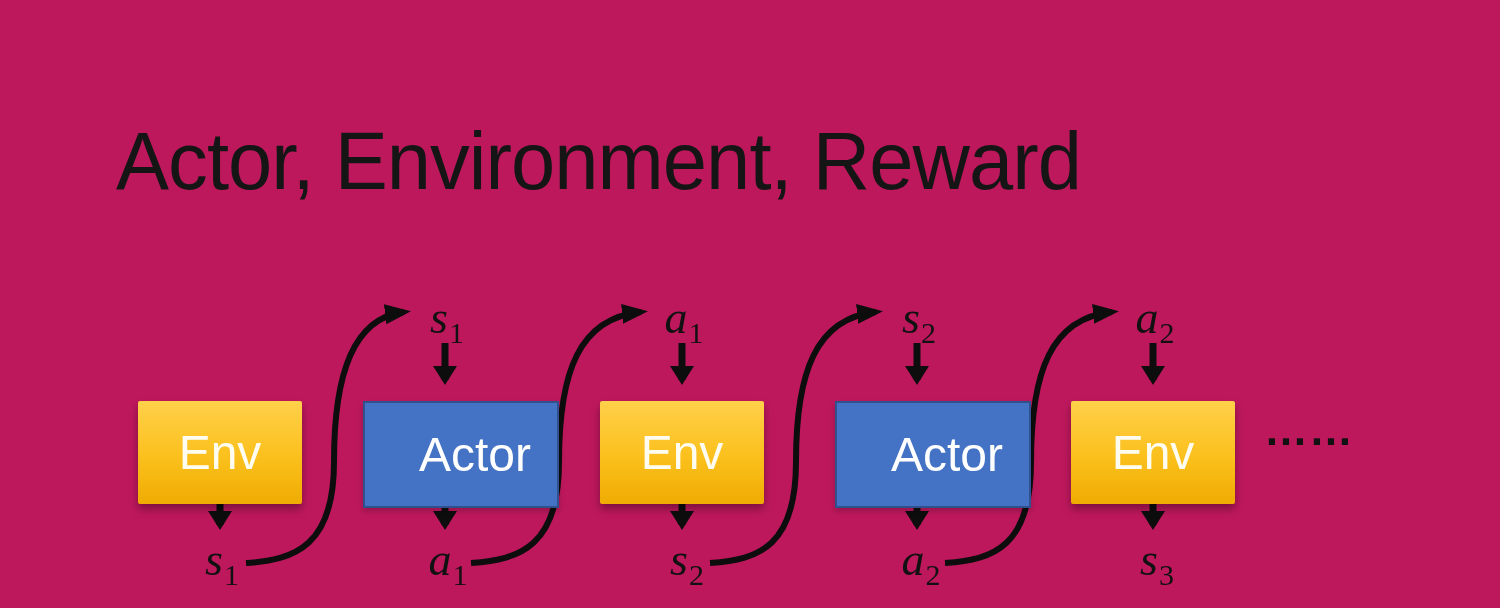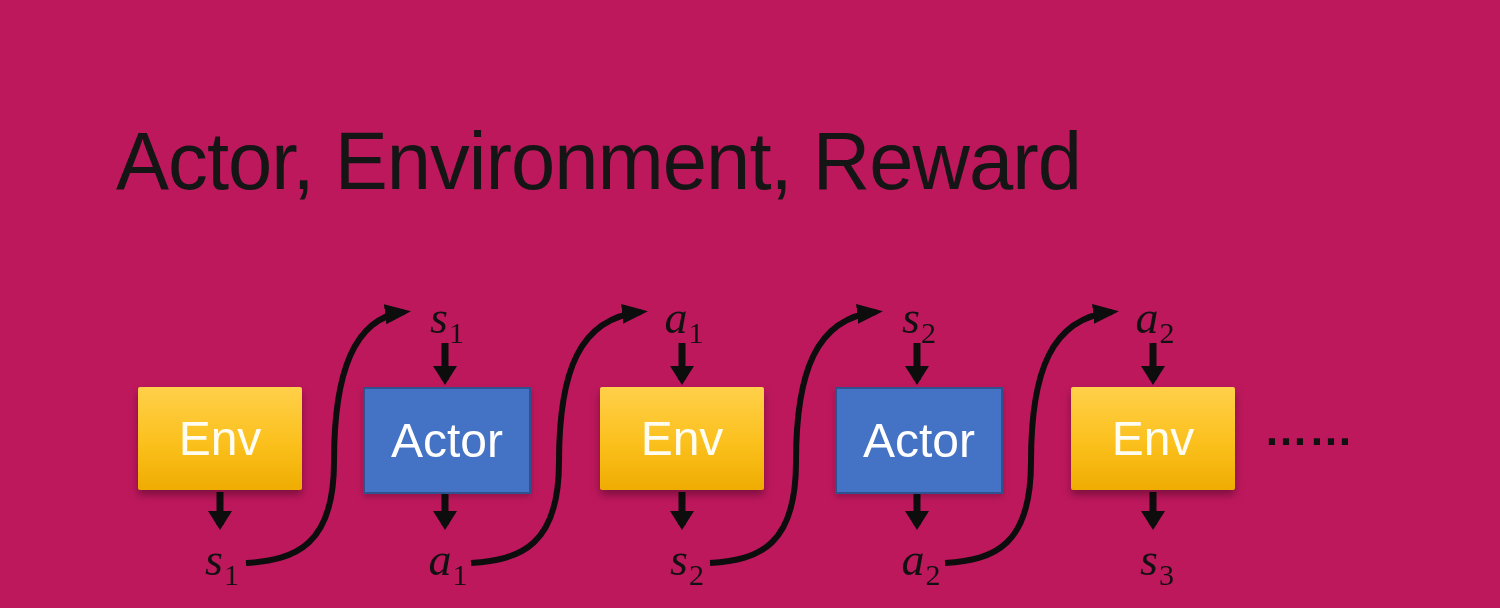--- a/index.html
+++ b/index.html
@@ -10,34 +10,35 @@
   .title {
     position:absolute; left:116px; top:120px; margin:0;
     font-size:82px; font-weight:300; line-height:1; letter-spacing:-1px;
     color:var(--title-text,#151515); white-space:nowrap;
     transform:scaleX(0.97); transform-origin:left;
   }
   .arrows { position:absolute; left:0; top:0; pointer-events:none; }
   .arrows line, .arrows path.curve { stroke:var(--arrow-black,#0d0d0d); fill:none; }
   .arrows marker path { fill:var(--arrow-black,#0d0d0d); stroke:none; }
   .box {
-    position:absolute; top:387px; width:164px; height:103px;
+    position:absolute; top:401px; width:164px; height:103px;
     display:flex; align-items:center; justify-content:center;
     font-size:48px; line-height:1; color:var(--box-text,#ffffff);
   }
   .box.env {
     background:linear-gradient(180deg, var(--env-gradient-top,#FFD04A) 0%, #FBC01C 55%, var(--env-gradient-bottom,#EFAC02) 100%);
     border-radius:2px;
     box-shadow:0 5px 8px rgba(0,0,0,0.35);
   }
   .box.env .box-label { color:#FFFDF2; }
   .box.actor {
     background:var(--actor-fill,#4472C4);
     border:2.5px solid var(--actor-border,#2F528F);
     box-shadow:0 3px 6px rgba(0,0,0,0.22);
+    padding-left:28px;
   }
   .mlabel {
     position:absolute; transform:translateX(-50%);
     font-family:Liberation Serif, serif; font-size:46px; line-height:1;
     color:#111; white-space:nowrap;
   }
   .mlabel i { font-style:italic; }
   .mlabel sub {
     font-style:normal; font-size:30px; line-height:1;
     vertical-align:-10px; margin-left:1px;

